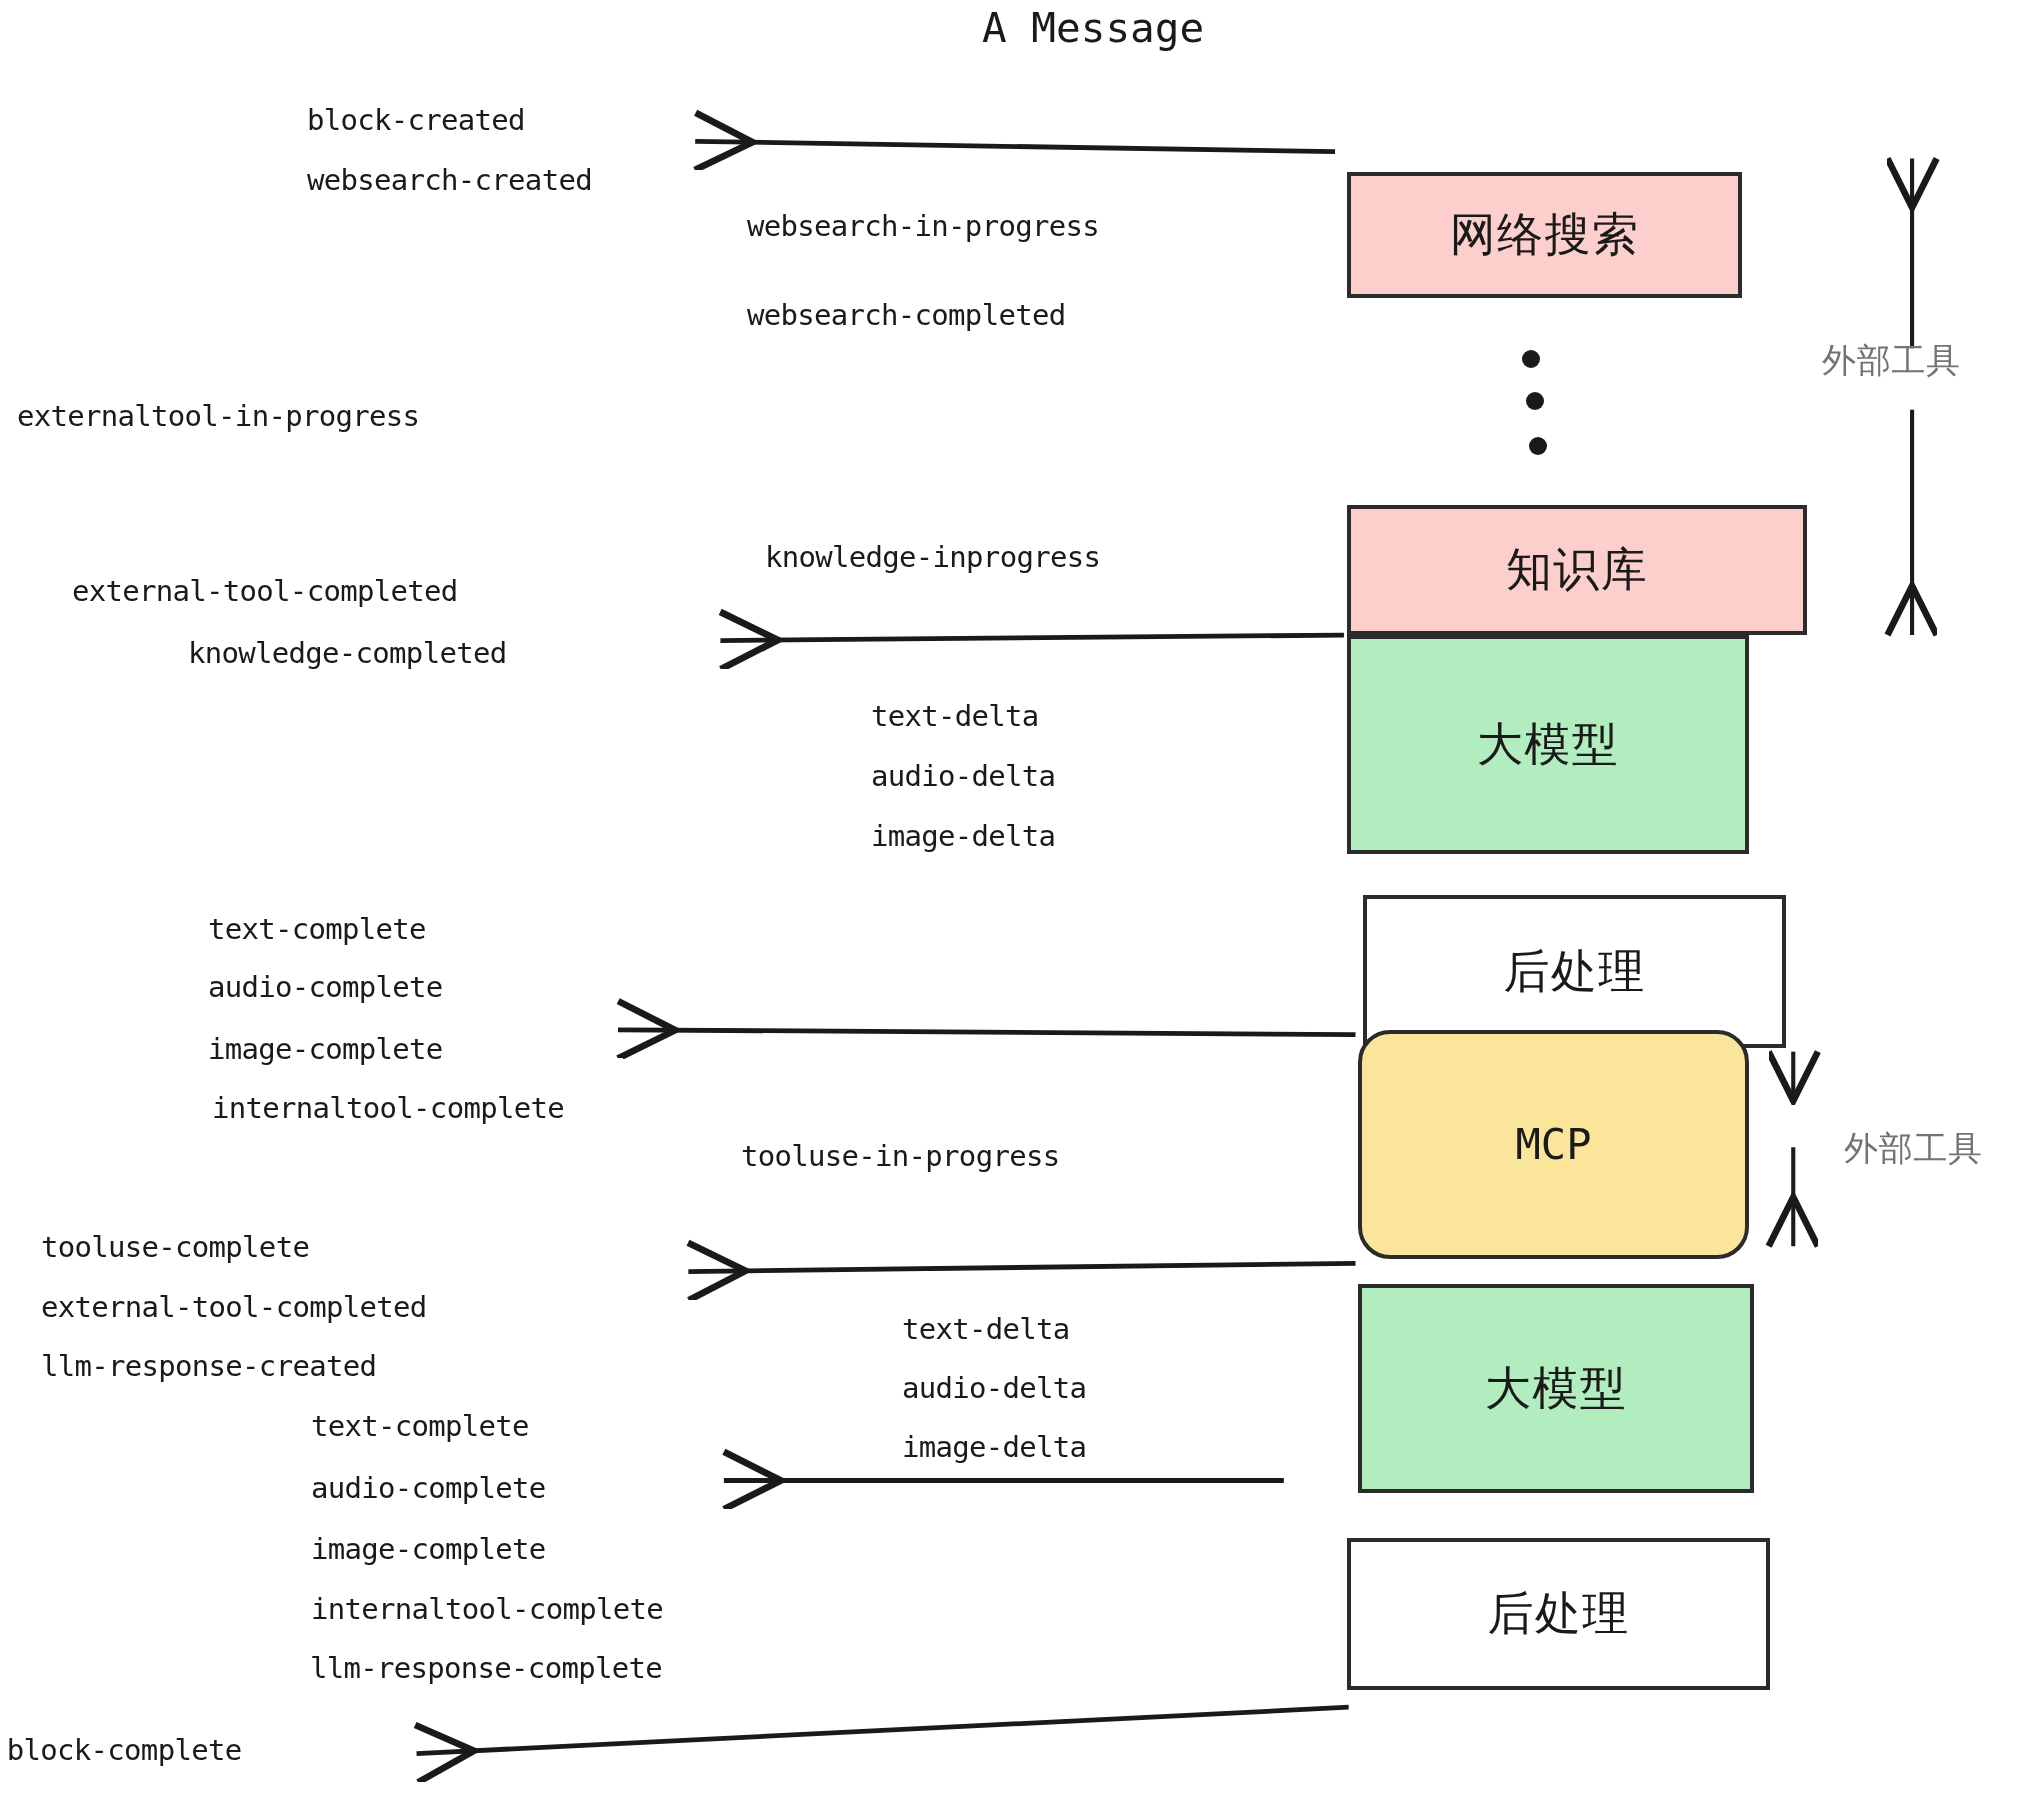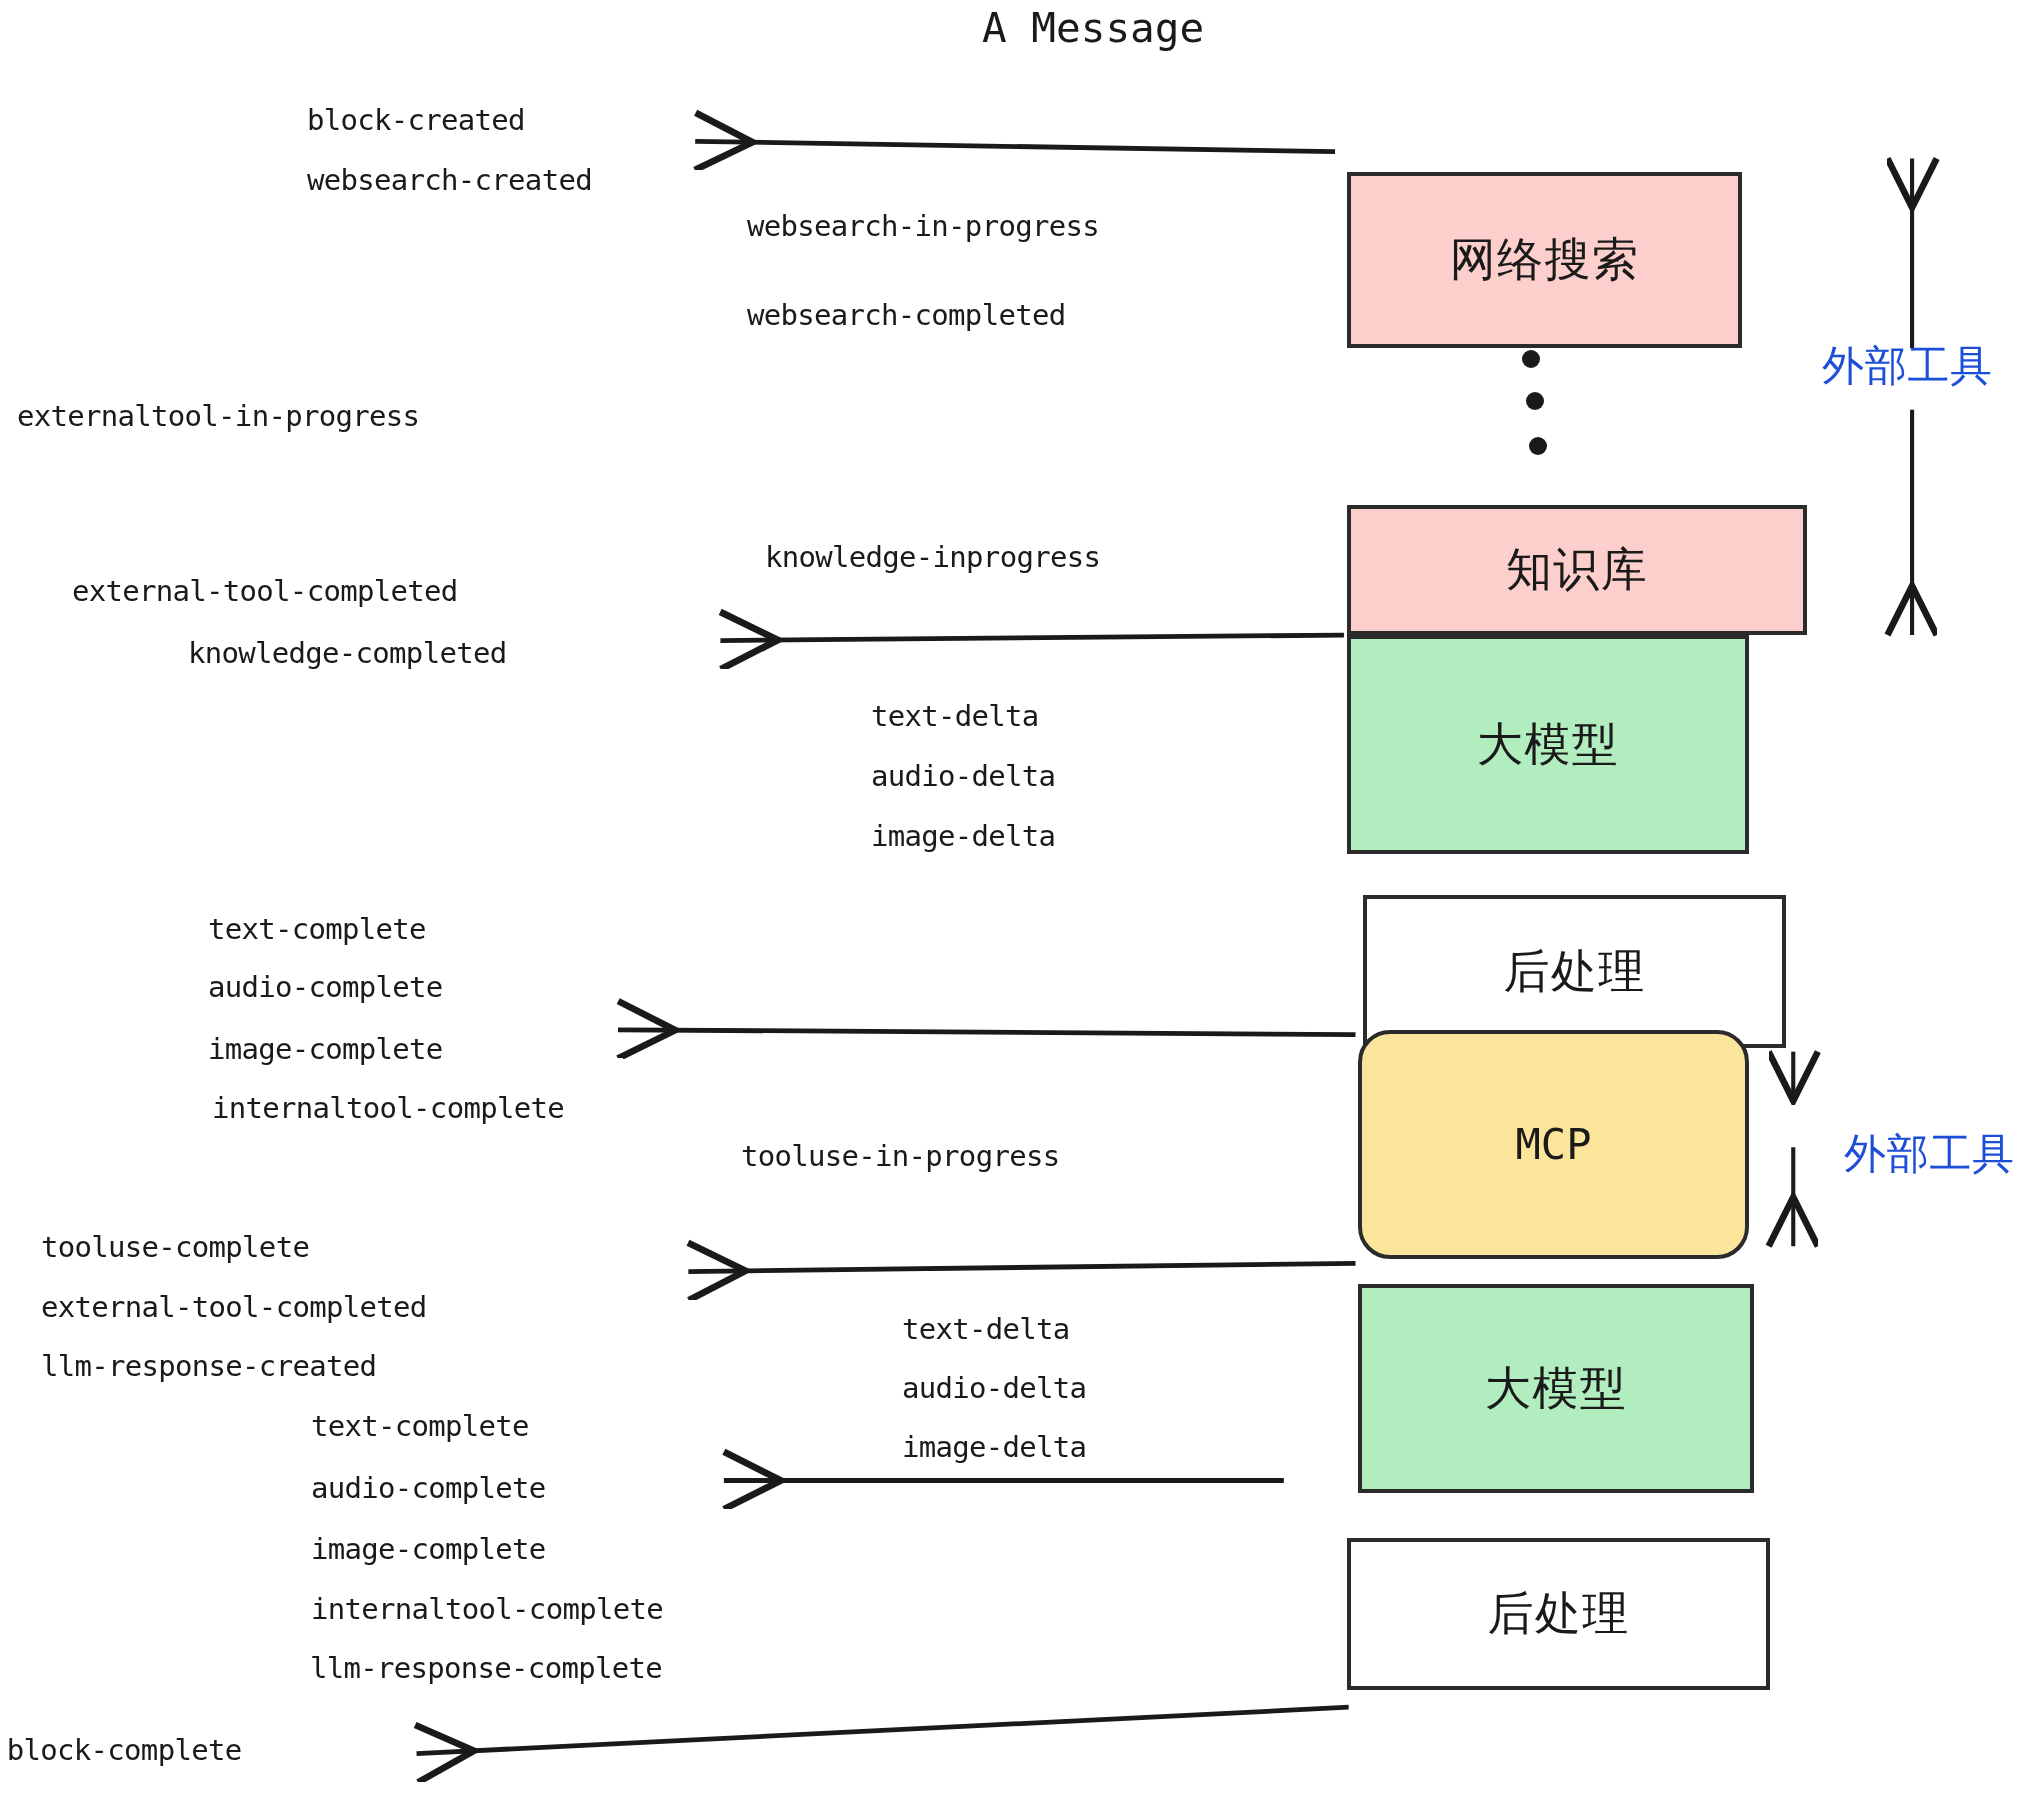--- a/index.html
+++ b/index.html
@@ -48,22 +48,22 @@
     letter-spacing: 1.4px;
   }
   .box-label.mono {
     font-family: "DejaVu Sans Mono", monospace;
     font-size: 42px;
     letter-spacing: 0px;
   }
   .side-label {
     position: absolute;
     font-family: Liberation Serif, serif;
-    font-size: 42px;
-    color: #1d4ed8;
+    font-size: 34px;
+    color: #737373;
     white-space: nowrap;
     letter-spacing: 0.7px;
   }
   .dot {
     position: absolute;
     width: 18px;
     height: 18px;
     border-radius: 50%;
     background: #1a1a1a;
   }
@@ -103,21 +103,21 @@
       </g>
     <g id="scope-arrows" stroke="#1a1a1a" stroke-width="6" fill="none">
         <line x1="2800" y1="510" x2="2800" y2="232" marker-end="url(#ahu)"></line>
         <line x1="2800" y1="600" x2="2800" y2="930" marker-end="url(#ahu)"></line>
         <line x1="2626" y1="1615" x2="2626" y2="1540" marker-end="url(#ahu)"></line>
         <line x1="2626" y1="1680" x2="2626" y2="1825" marker-end="url(#ahu)"></line>
       </g>
   </svg>
 
   <div id="boxes-host">
-      <div class="box" style="left: 1347px; top: 172px; width: 395px; height: 176px; background: rgb(252, 207, 204);">
+      <div class="box" style="left: 1347px; top: 172px; width: 395px; height: 126px; background: rgb(252, 207, 204);">
         <span class="box-label">网络搜索</span>
       </div>
       <div class="box" style="left: 1347px; top: 505px; width: 460px; height: 130px; background: rgb(252, 207, 204);">
         <span class="box-label">知识库</span>
       </div>
       <div class="box" style="left: 1347px; top: 635px; width: 402px; height: 219px; background: rgb(178, 237, 191);">
         <span class="box-label">大模型</span>
       </div>
       <div class="box" style="left: 1363px; top: 895px; width: 423px; height: 153px; background: rgb(255, 255, 255);">
         <span class="box-label">后处理</span>

